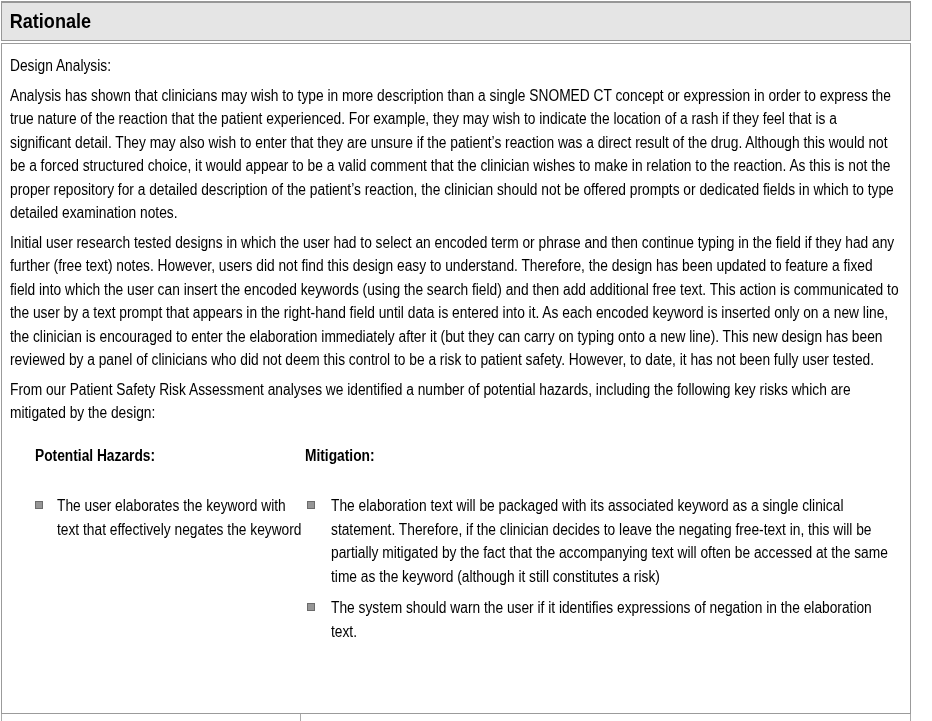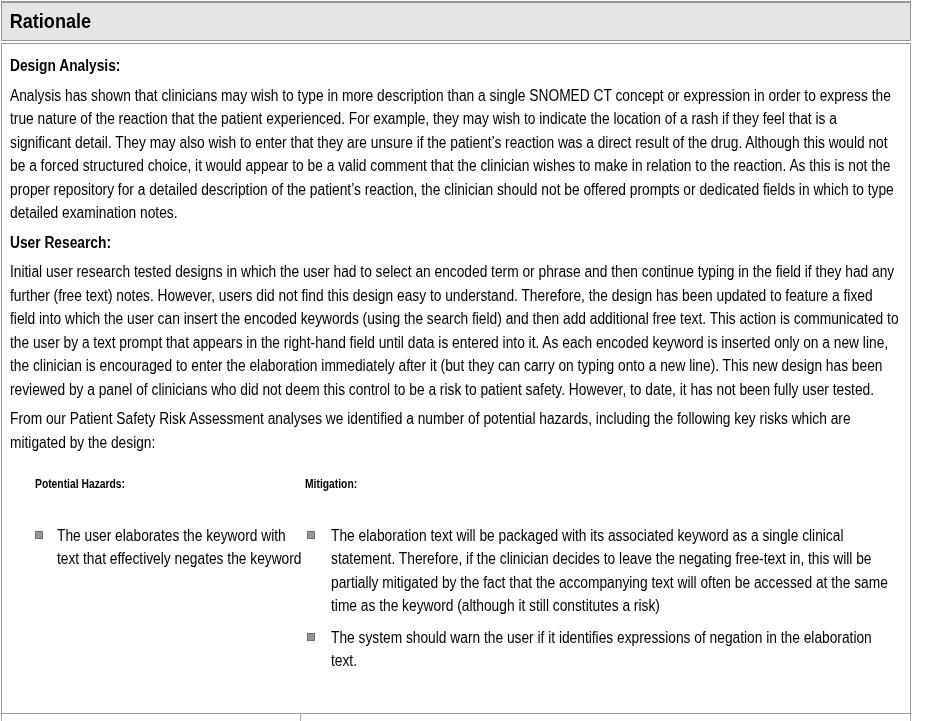--- a/index.html
+++ b/index.html
@@ -28,28 +28,28 @@
 
   .body-cell {
     position:absolute; left:1px; right:1px; top:43px; height:671px;
     background:#ffffff;
     border:1px solid #9b9b9b;
     box-sizing:border-box;
     padding:10px 10px 0 8px;
     overflow:hidden;
   }
 
-  .sec-heading { font-size:16px; font-weight:bold; line-height:23.5px; margin:6px 0 0; white-space:nowrap; }
+  .sec-heading { font-size:16px; font-weight:normal; line-height:23.5px; margin:6px 0 0; white-space:nowrap; }
   .sec-heading.first { margin-top:0; }
   .sec-body { font-size:16px; line-height:23.5px; margin:6px 0 0; }
 
   .hazard-table { display:flex; margin:19px 0 0 25px; }
   .hz-col-left  { width:270px; flex:0 0 270px; }
   .hz-col-right { flex:1 1 auto; margin-right:12px; min-width:0; }
-  .hz-heading { font-size:12px; font-weight:bold; line-height:23.5px; margin:0; white-space:nowrap; }
+  .hz-heading { font-size:16px; font-weight:bold; line-height:23.5px; margin:0; white-space:nowrap; }
 
   ul.hz-list { list-style:none; margin:27px 0 0; padding:0; }
   .hz-list li { position:relative; padding-left:22px; font-size:16px; line-height:23.5px; }
   .hz-col-right .hz-list li { padding-left:26px; }
   .hz-list li + li { margin-top:8px; }
   .bullet {
     position:absolute; left:0; top:7px; width:8px; height:8px;
     background:#969696; border:1px solid #6b6b6b; box-sizing:border-box;
   }
   .hz-col-right .bullet { left:2px; }
@@ -72,23 +72,20 @@
     <div class="header-title t">Rationale</div>
   </div>
 
   <div class="body-cell">
 
     <h3 class="sec-heading first">
         <span class="t">Design Analysis:</span>
       </h3>
     <p class="sec-body t">Analysis has shown that clinicians may wish to type in more description than a single SNOMED CT concept or expression in order to express the true nature of the reaction that the patient experienced. For example, they may wish to indicate the location of a rash if they feel that is a significant detail. They may also wish to enter that they are unsure if the patient’s reaction was a direct result of the drug. Although this would not be a forced structured choice, it would appear to be a valid comment that the clinician wishes to make in relation to the reaction. As this is not the proper repository for a detailed description of the patient’s reaction, the clinician should not be offered prompts or dedicated fields in which to type detailed examination notes.</p>
 
-    <h3 class="sec-heading">
-        <span class="t">User Research:</span>
-      </h3>
     <p class="sec-body t">Initial user research tested designs in which the user had to select an encoded term or phrase and then continue typing in the field if they had any further (free text) notes. However, users did not find this design easy to understand. Therefore, the design has been updated to feature a fixed field into which the user can insert the encoded keywords (using the search field) and then add additional free text. This action is communicated to the user by a text prompt that appears in the right-hand field until data is entered into it. As each encoded keyword is inserted only on a new line, the clinician is encouraged to enter the elaboration immediately after it (but they can carry on typing onto a new line). This new design has been reviewed by a panel of clinicians who did not deem this control to be a risk to patient safety. However, to date, it has not been fully user tested.</p>
 
     <p class="sec-body t">From our Patient Safety Risk Assessment analyses we identified a number of potential hazards, including the following key risks which are mitigated by the design:</p>
 
     <div class="hazard-table">
 
       <div class="hz-col-left">
         <h4 class="hz-heading">
             <span class="t">Potential Hazards:</span>
           </h4>

